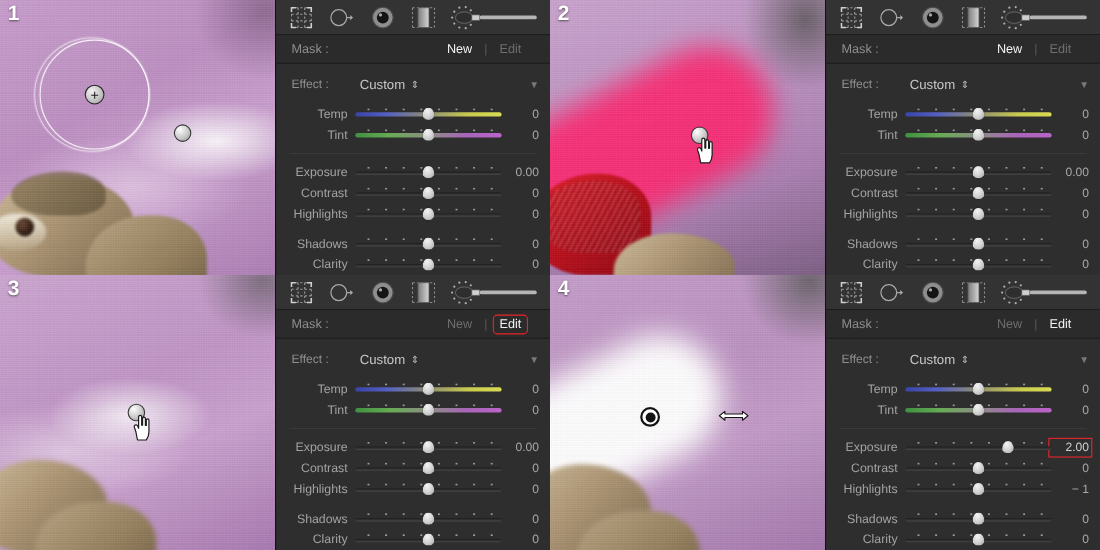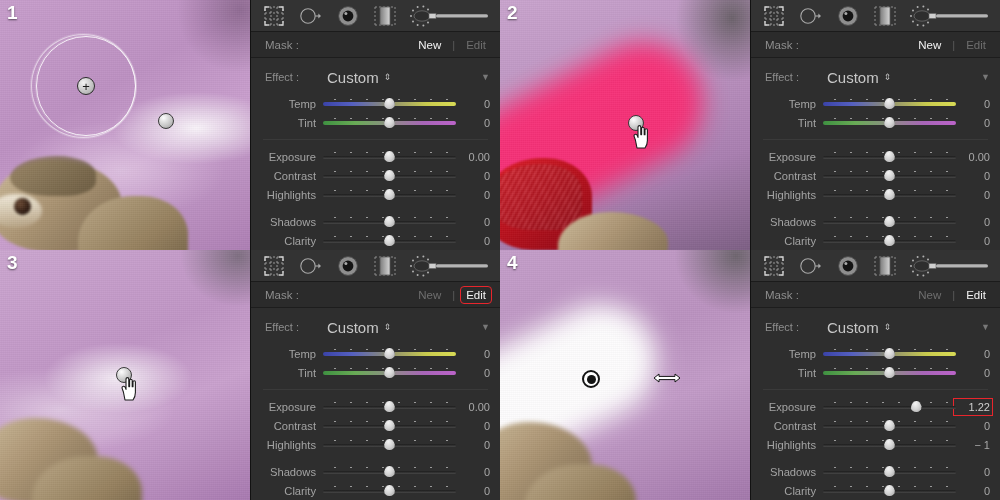--- a/index.html
+++ b/index.html
@@ -218,40 +218,40 @@
     display: flex; align-items: center; justify-content: center;
     border-radius: 2px;
   }
   .tool.wide { width: 86px; justify-content: flex-start; }
 
   .maskrow {
     height: 30px;
     background: #2b2b2b;
     border-bottom: 1px solid #1d1d1d;
     display: flex; align-items: center;
-    padding: 0 10px 0 14px;
+    padding: 0 22px 0 14px;
     position: relative;
     justify-content: flex-end;
   }
   .mask-label { color: #8e8e8e; font-size: 11.5px; }
   .mask-right { margin-left: auto; display: flex; align-items: center; gap: 7px; }
   .mask-btn { font-size: 11.5px; padding: 1px 4px; border-radius: 2px; }
   .mask-btn.on  { color: #f2f2f2; }
   .mask-btn.off { color: #6e6e6e; }
   .mask-sep { color: #5a5a5a; font-size: 11px; }
   .hl-box { outline: 1.6px solid #e8252c; outline-offset: 1px; }
 
   .body-sec { flex: 1; padding: 9px 10px 0 10px; }
 
   .effect-row {
     display: flex; align-items: center;
     height: 20px; margin-bottom: 7px;
   }
   .effect-label { color: #8e8e8e; font-size: 11px; width: 66px; padding-left: 4px; }
-  .effect-val { color: #c7c7c7; font-size: 15px; }
+  .effect-val { color: #c7c7c7; font-size: 12px; }
   .updown { margin-left: 5px; font-size: 9px; color: #c0c0c0; line-height: 1; display:inline-block; }
   .disclose { margin-left: auto; color: #787878; font-size: 9px; }
 
   .slider-row {
     display: flex; align-items: center;
     height: 19px;
   }
   .slider-row .name {
     width: 62px; text-align: right;
     color: #a3a3a3; font-size: 11.2px;
@@ -965,21 +965,21 @@
             <span class="val">0</span>
           </div>
           <div class="divider"></div>
           <div class="slider-row">
             <span class="name">Exposure</span>
             <div class="track">
               <div class="rail"></div>
               <div class="ticks"></div>
               <div class="knob" style="left: 70%;"></div>
             </div>
-            <span class="val boxed">1.22</span>
+            <span class="val boxed">2.00</span>
           </div>
           <div class="slider-row">
             <span class="name">Contrast</span>
             <div class="track">
               <div class="rail"></div>
               <div class="ticks"></div>
               <div class="knob" style="left: 50%;"></div>
             </div>
             <span class="val">0</span>
           </div>

